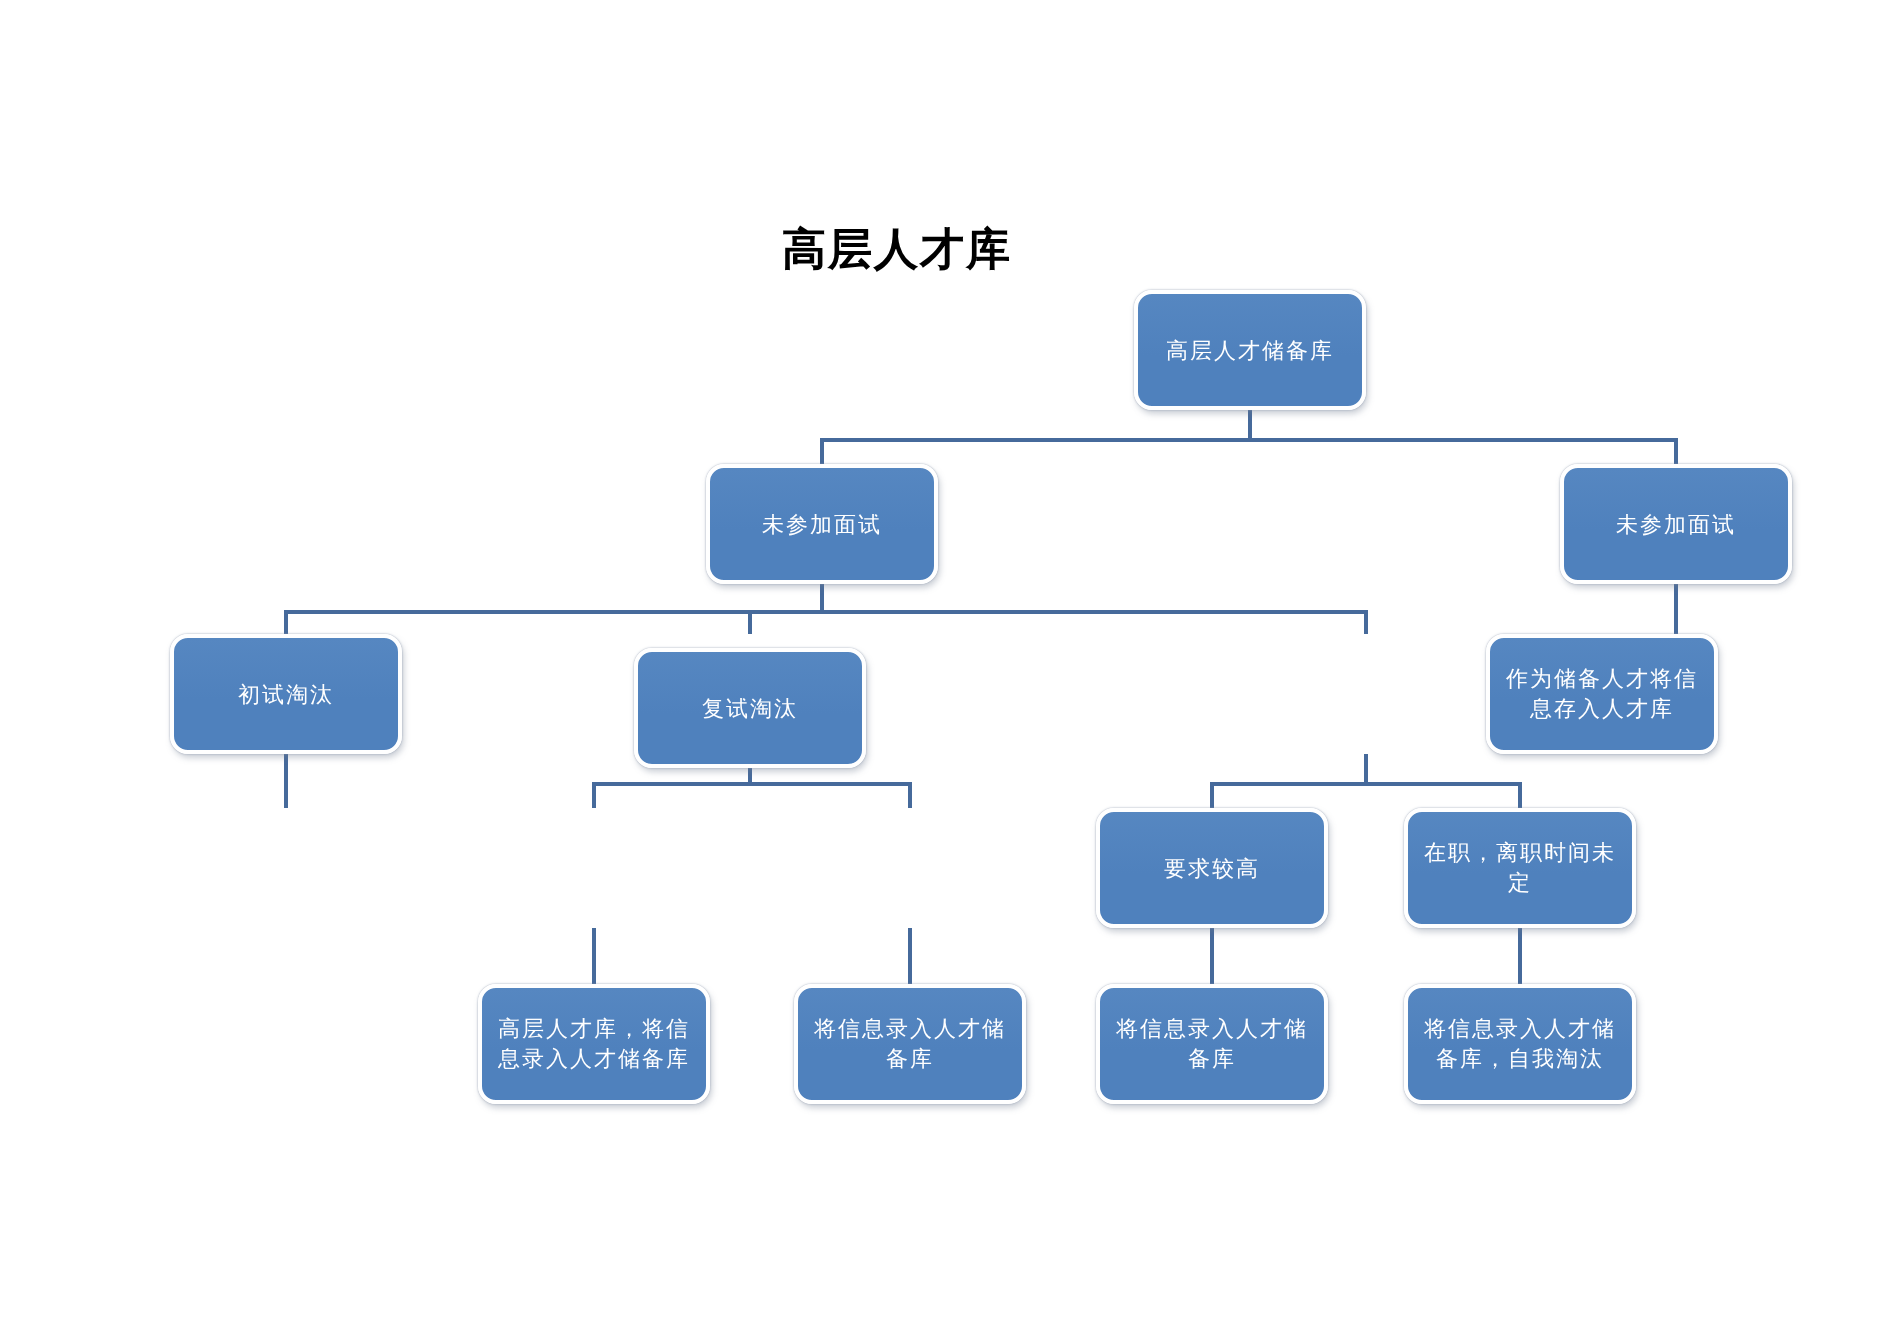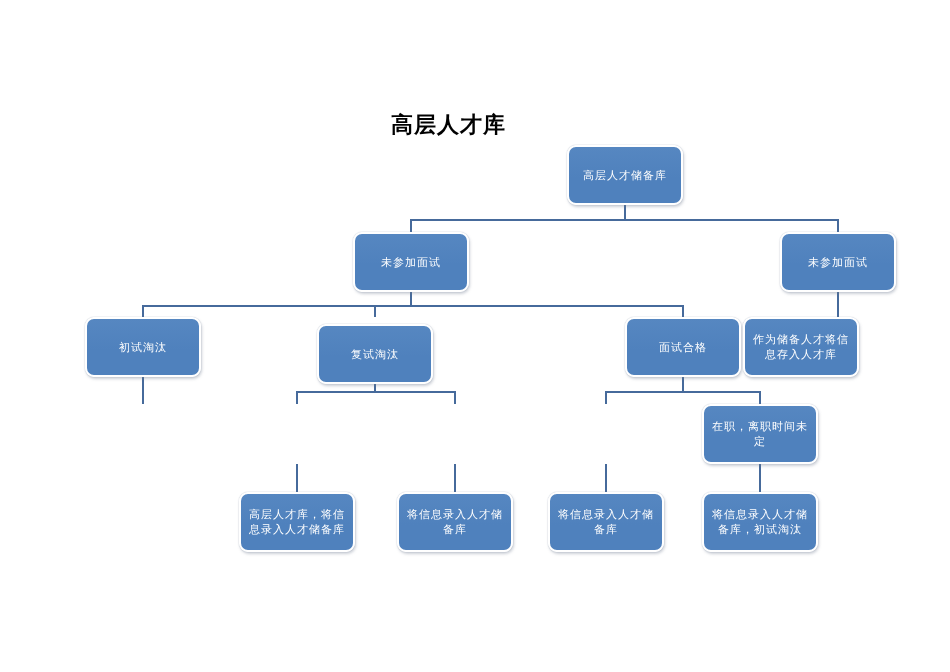--- a/index.html
+++ b/index.html
@@ -94,35 +94,35 @@
       </div>
       <div class="node" style="left: 780px; top: 232px; width: 116px; height: 60px;">
         <span class="node-label">未参加面试</span>
       </div>
       <div class="node" style="left: 85px; top: 317px; width: 116px; height: 60px;">
         <span class="node-label">初试淘汰</span>
       </div>
       <div class="node" style="left: 317px; top: 324px; width: 116px; height: 60px;">
         <span class="node-label">复试淘汰</span>
       </div>
-      <div class="node" style="left: 625px; top: 317px; width: 116px; height: 60px;">
-        <span class="node-label">面试合格</span>
-      </div>
       <div class="node" style="left: 743px; top: 317px; width: 116px; height: 60px;">
         <span class="node-label">作为储备人才将信息存入人才库</span>
+      </div>
+      <div class="node" style="left: 548px; top: 404px; width: 116px; height: 60px;">
+        <span class="node-label">要求较高</span>
       </div>
       <div class="node" style="left: 702px; top: 404px; width: 116px; height: 60px;">
         <span class="node-label">在职，离职时间未定</span>
       </div>
       <div class="node" style="left: 239px; top: 492px; width: 116px; height: 60px;">
         <span class="node-label">高层人才库，将信息录入人才储备库</span>
       </div>
       <div class="node" style="left: 397px; top: 492px; width: 116px; height: 60px;">
         <span class="node-label">将信息录入人才储备库</span>
       </div>
       <div class="node" style="left: 548px; top: 492px; width: 116px; height: 60px;">
         <span class="node-label">将信息录入人才储备库</span>
       </div>
       <div class="node" style="left: 702px; top: 492px; width: 116px; height: 60px;">
-        <span class="node-label">将信息录入人才储备库，初试淘汰</span>
+        <span class="node-label">将信息录入人才储备库，自我淘汰</span>
       </div>
     </div>
 </div>
 
 </body></html>

